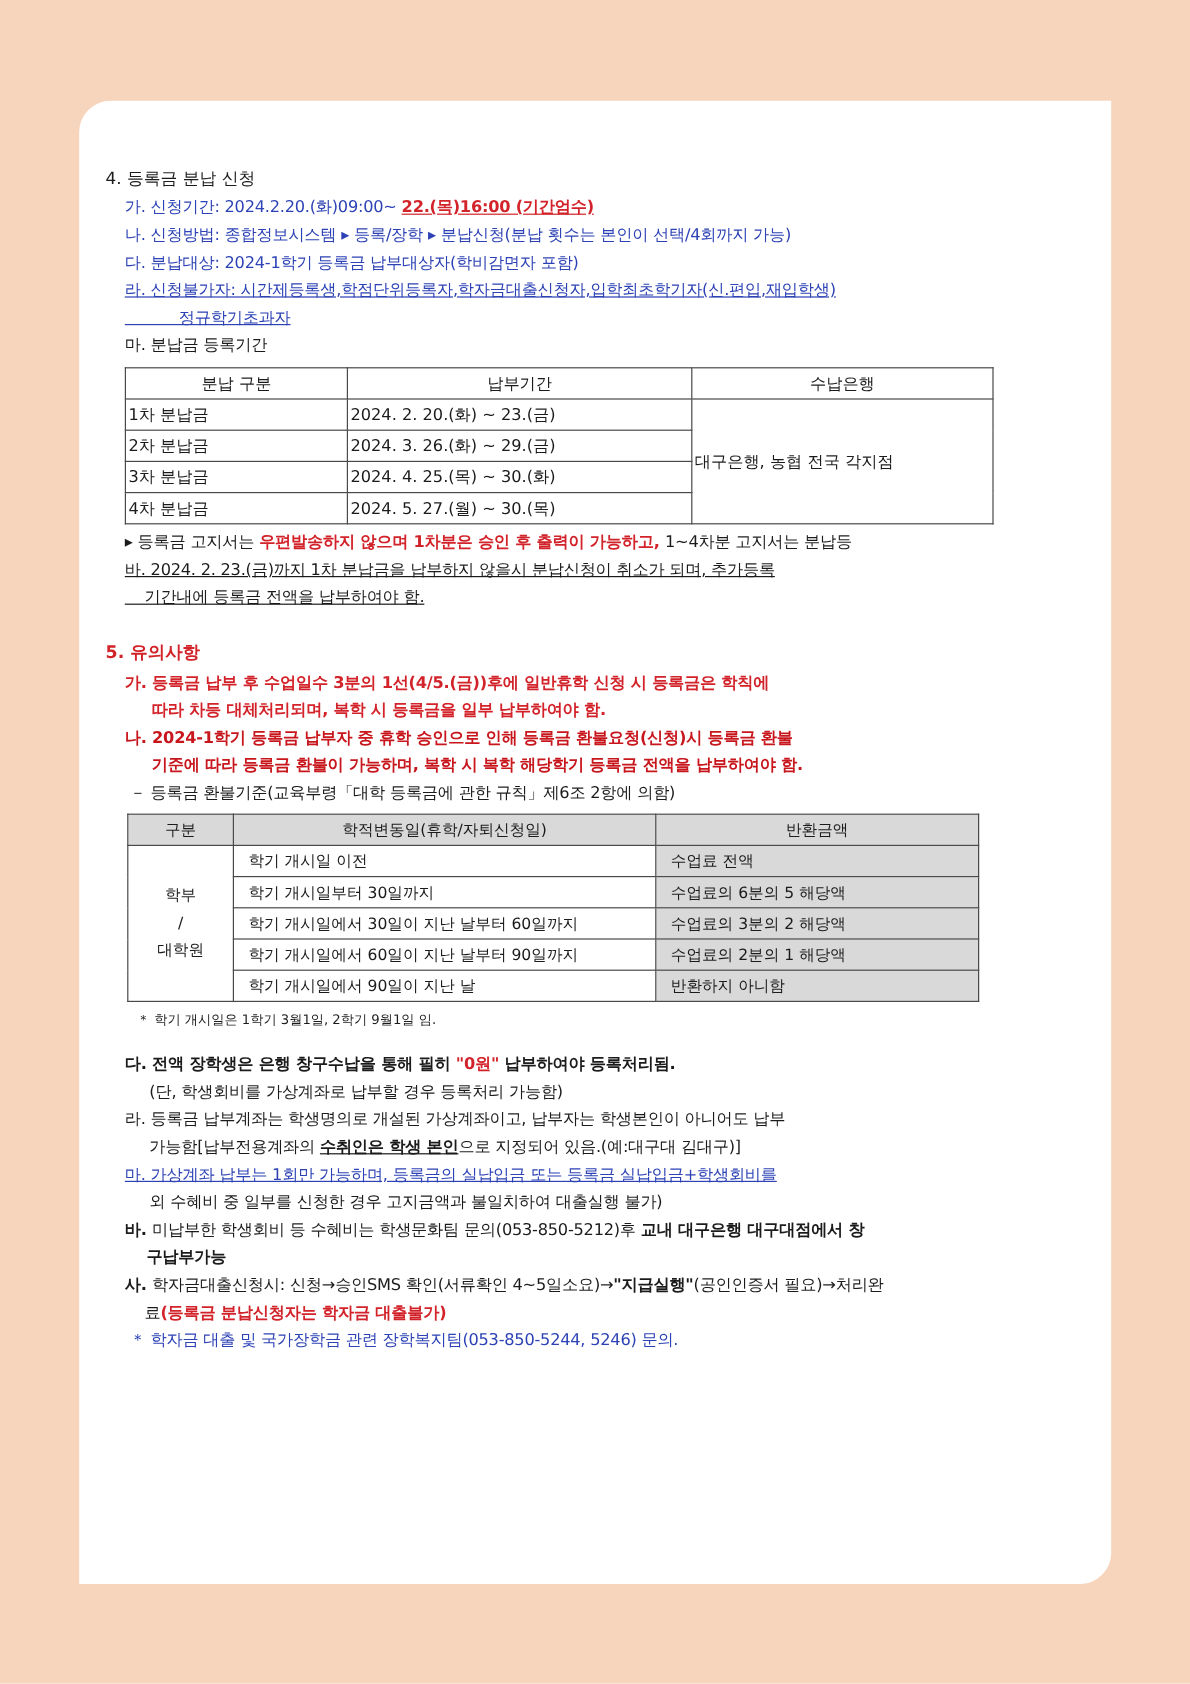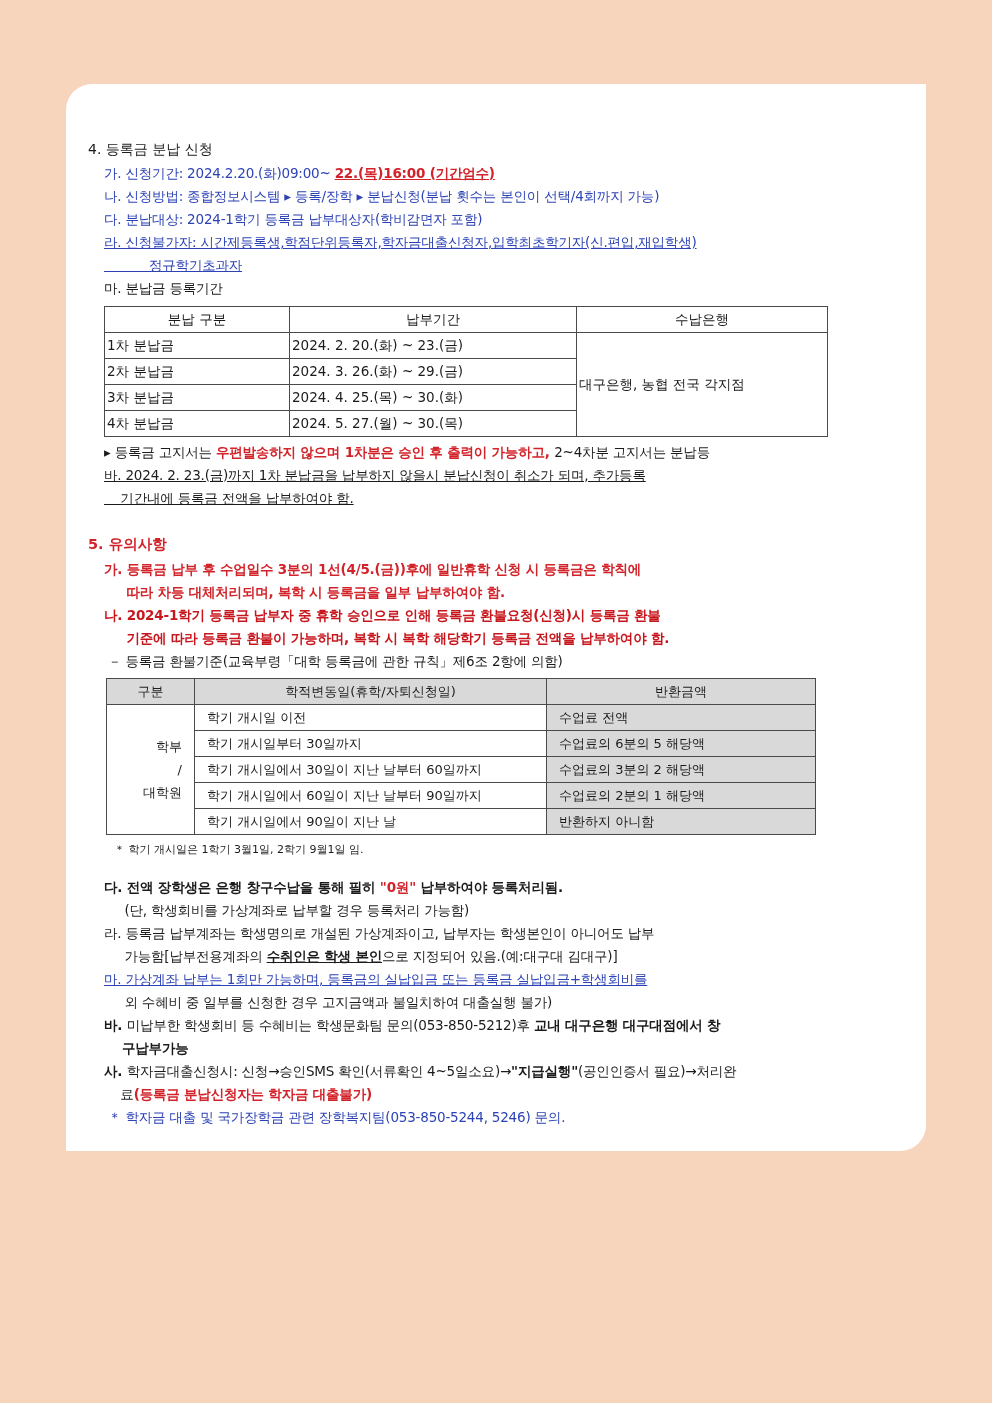--- a/index.html
+++ b/index.html
@@ -11,21 +11,21 @@
     height: 1403px;
     background: #f7d4bc;
     font-family: "DejaVu Sans", "Liberation Sans", sans-serif;
     overflow: hidden;
   }
   .page {
     position: absolute;
     left: 66px;
     top: 84px;
     width: 860px;
-    height: 1067px;
+    height: 1236px;
     background: #ffffff;
     border-top-left-radius: 26px;
     border-bottom-right-radius: 26px;
   }
   .content {
     position: absolute;
     left: 22px;
     top: 52px;
     width: 800px;
   }
@@ -83,21 +83,21 @@
     border: 1px solid #4a4a4a;
     font-size: 13px;
     color: #1b1b1b;
     height: 25px;
     padding: 0 12px;
     white-space: pre;
     font-weight: normal;
   }
   .tbl2 .hdr { background: #d9d9d9; text-align: center; }
   .tbl2 .cellgray { background: #d9d9d9; }
-  .tbl2 .ctr { text-align: right; }
+  .tbl2 .ctr { text-align: center; }
   .note {
     font-size: 11px;
     line-height: 24px;
     color: #1b1b1b;
     white-space: pre;
     padding-left: 26px;
   }
   .gap-m { height: 14px; }
   .gap-l { height: 20px; }
 </style>
@@ -145,21 +145,21 @@
             <td>2024. 4. 25.(목) ~ 30.(화)</td>
           </tr>
           <tr>
             <td>4차 분납금</td>
             <td>2024. 5. 27.(월) ~ 30.(목)</td>
           </tr>
         </tbody>
     </table>
 
     <div id="after-table">
-        <div class="ln idt1"><span>▸ 등록금 고지서는 </span><span class="red b">우편발송하지 않으며 1차분은 승인 후 출력이 가능하고, </span><span>2~4차분 고지서는 분납등</span></div>
+        <div class="ln idt1"><span>▸ 등록금 고지서는 </span><span class="red b">우편발송하지 않으며 1차분은 승인 후 출력이 가능하고, </span><span>1~4차분 고지서는 분납등</span></div>
         <div class="ln idt1"><span class="u">바. 2024. 2. 23.(금)까지 1차 분납금을 납부하지 않을시 분납신청이 취소가 되며, 추가등록</span></div>
         <div class="ln idt1"><span class="u">    기간내에 등록금 전액을 납부하여야 함.</span></div>
       </div>
 
     <div class="gap-l"></div>
 
     <div class="sec-title-red">5. 유의사항</div>
     <div id="sec5-lines">
         <div class="ln idt1"><span class="red b">가. 등록금 납부 후 수업일수 3분의 1선(4/5.(금))후에 일반휴학 신청 시 등록금은 학칙에</span></div>
         <div class="ln idt1"><span class="red b">     따라 차등 대체처리되며, 복학 시 등록금을 일부 납부하여야 함.</span></div>

